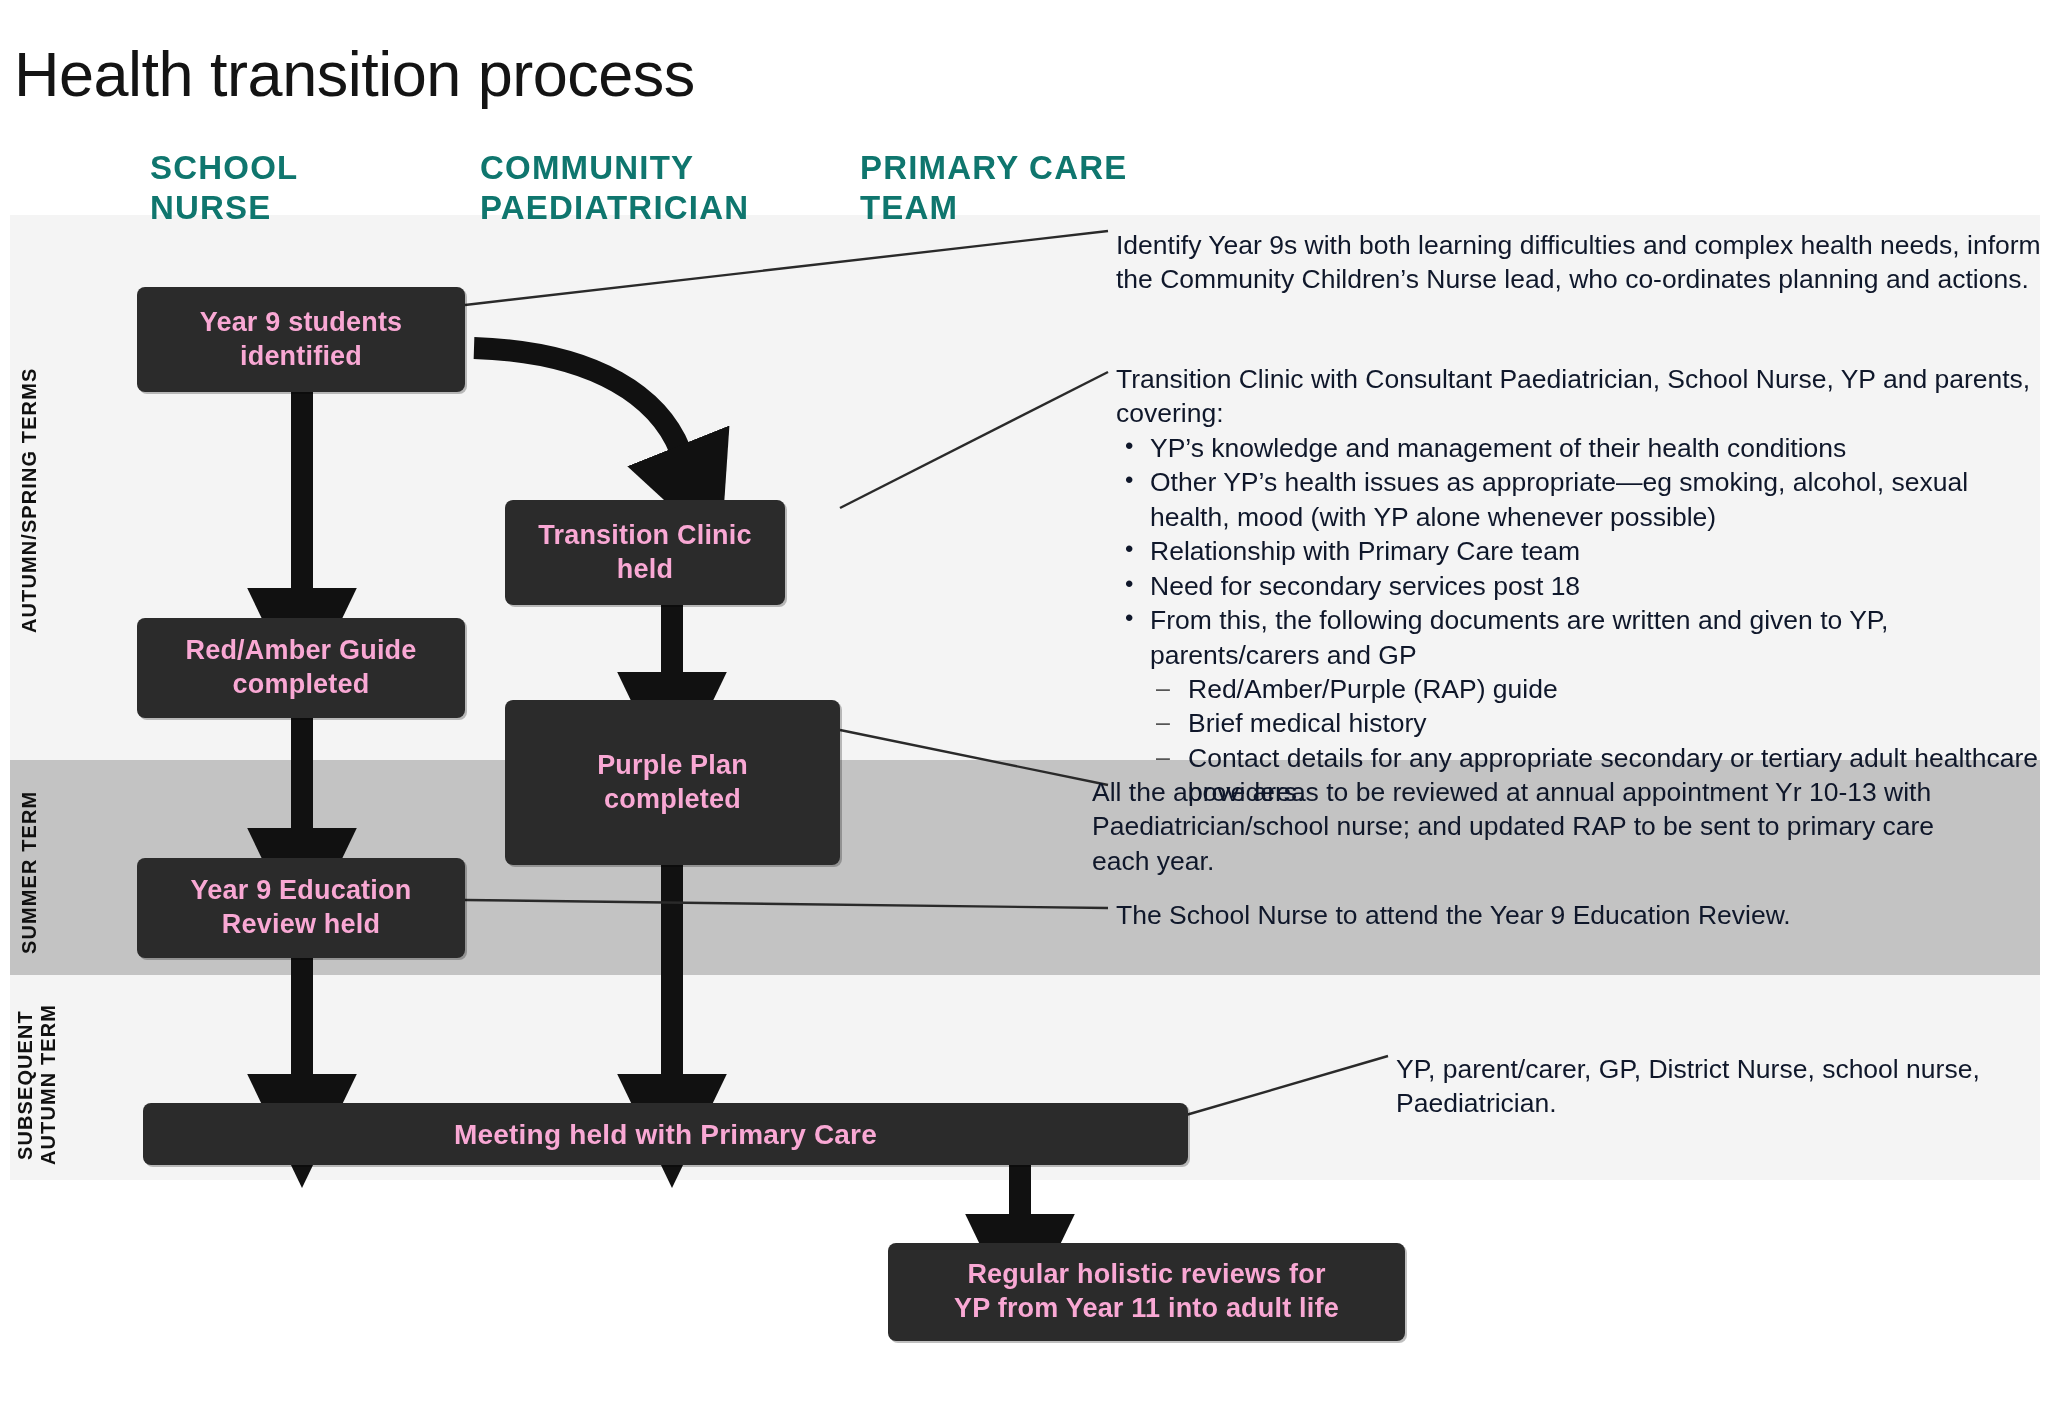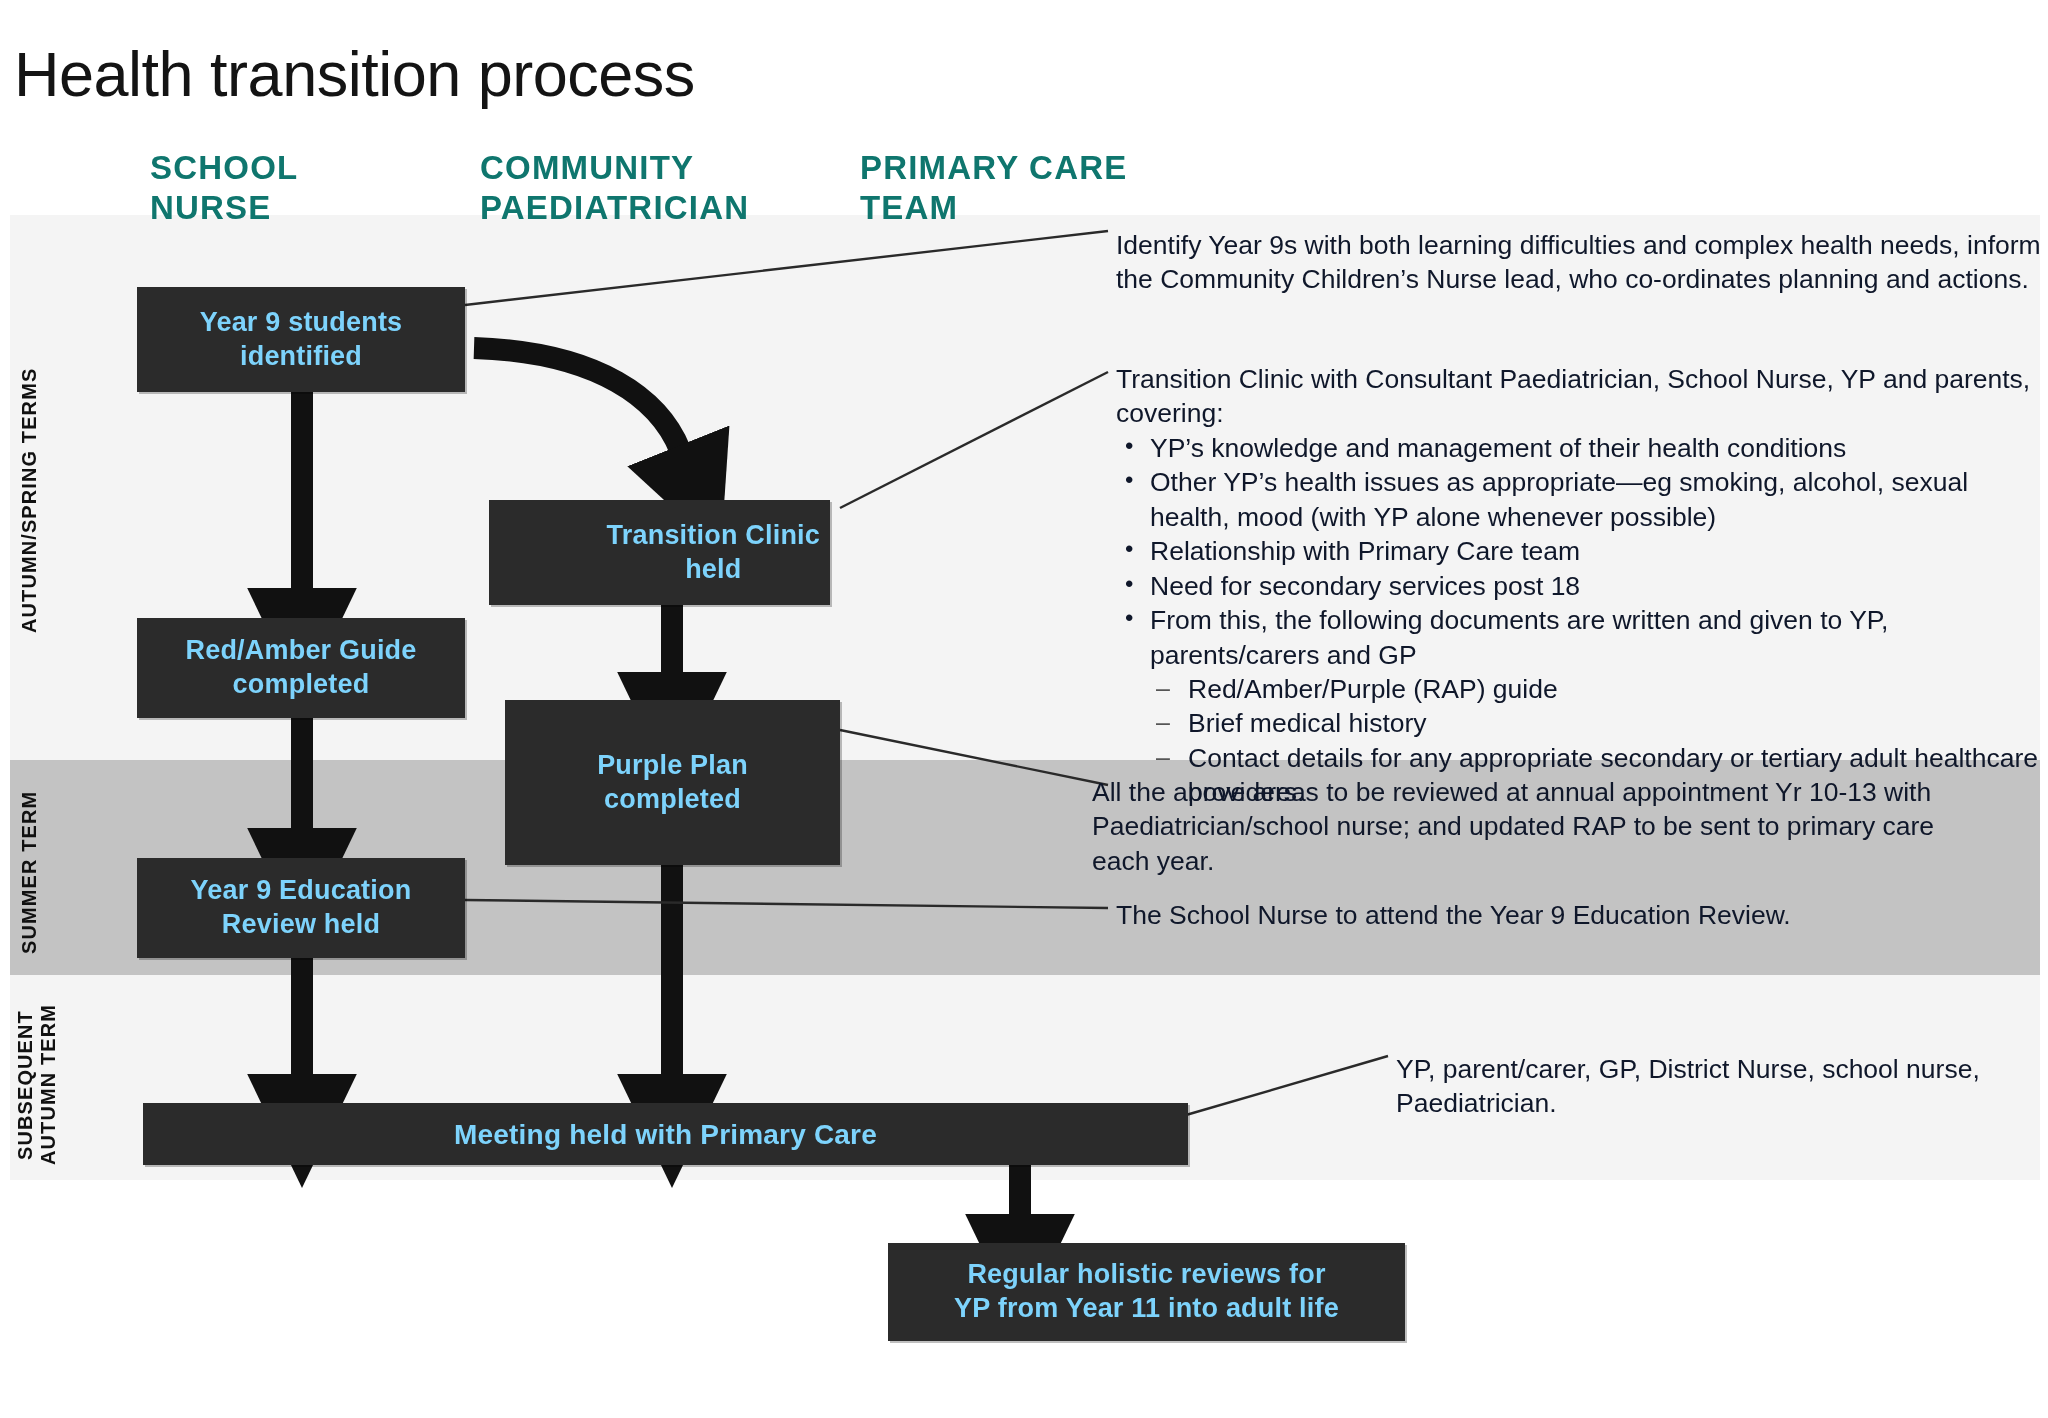--- a/index.html
+++ b/index.html
@@ -46,33 +46,34 @@
     white-space:pre-line;
   }
   #band-label-autumn-spring{left:18px;top:300px;height:400px;}
   #band-label-summer{left:18px;top:790px;height:165px;}
   #band-label-subsequent{left:14px;top:995px;height:180px;}
 
   
   .node{
     position:absolute;
     background:#2b2b2b;
-    color:#7dd3fc;
+    color:#f9a8d4;
     font-weight:700;
     display:flex;align-items:center;justify-content:center;
     text-align:center;
     line-height:1.25;
     box-shadow:2px 2px 0 rgba(0,0,0,0.25);
     font-size:27px;
     letter-spacing:0.2px;
     padding:16px 10px;
     box-sizing:border-box;
+    border-radius:8px;
   }
   #node-year9-students{left:137px;top:287px;width:328px;height:105px;}
-  #node-transition-clinic{left:489px;top:500px;width:341px;height:105px;justify-content:flex-end;}
+  #node-transition-clinic{left:505px;top:500px;width:280px;height:105px;}
   #node-red-amber{left:137px;top:618px;width:328px;height:100px;}
   #node-purple-plan{left:505px;top:700px;width:335px;height:165px;}
   #node-year9-review{left:137px;top:858px;width:328px;height:100px;}
   #node-meeting-primary{left:143px;top:1103px;width:1045px;height:62px;font-size:28px;}
   #node-regular-reviews{left:888px;top:1243px;width:517px;height:98px;}
 
   
   .note{
     position:absolute;
     font-size:26.5px;

